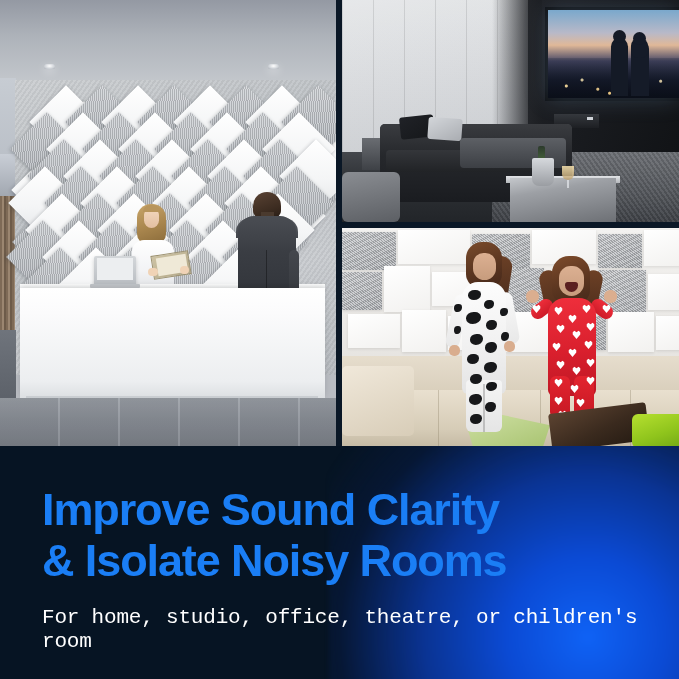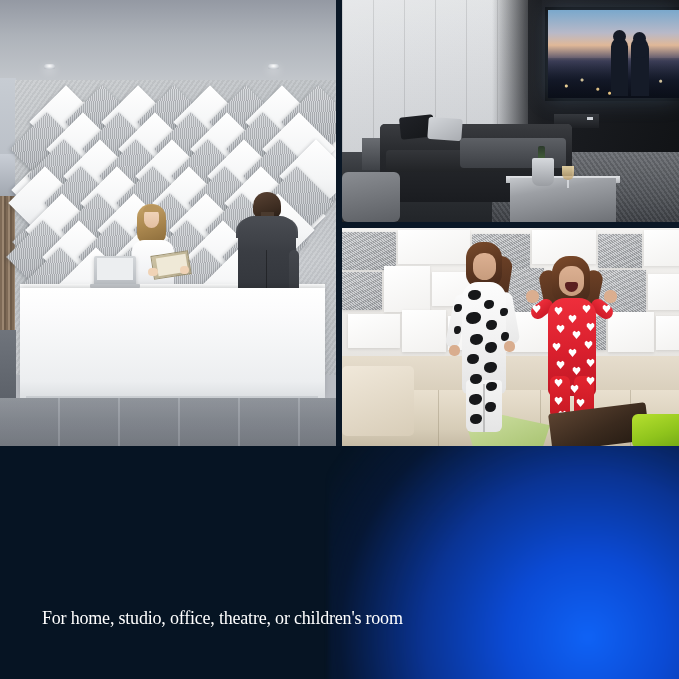--- a/index.html
+++ b/index.html
@@ -241,22 +241,22 @@
   #banner{position:absolute;left:0;top:446px;width:679px;height:233px;
     background:#061423;overflow:hidden;}
   #banner-glow{position:absolute;right:-120px;bottom:-130px;width:470px;height:430px;
     background:radial-gradient(ellipse at 55% 60%,#0f62f5 0%,#0b4ad4 22%,#0a3392 45%,rgba(7,26,66,.55) 68%,rgba(6,20,35,0) 84%);
     filter:blur(2px);}
   #headline{position:absolute;left:42px;top:484px;width:600px;
     color:#1a7ef5;font-weight:700;font-size:45px;line-height:51px;
     letter-spacing:-1.1px;white-space:pre-line;
     font-family:"Liberation Sans","DejaVu Sans",sans-serif;}
   #subheadline{position:absolute;left:42px;top:606px;
-    color:#ffffff;font-weight:400;font-size:18px;line-height:24px;letter-spacing:-.2px;
-    font-family:Liberation Serif, serif;}
+    color:#ffffff;font-weight:400;font-size:21px;line-height:24px;letter-spacing:-.2px;
+    font-family:Liberation Mono, monospace;}
   .gap-v{position:absolute;left:336px;top:0;width:6px;height:446px;background:#0a1726;}
   .gap-h{position:absolute;left:342px;top:222px;width:337px;height:6px;background:#0a1726;}
 </style>
 </head>
 <body>
 
 <div id="page">
 
   <div class="collage">
 
@@ -546,15 +546,17 @@
     </div>
 
     <div class="gap-v"></div>
     <div class="gap-h"></div>
   </div>
 
   <div id="banner">
     <div id="banner-glow"></div>
   </div>
 
+  <div id="headline">Improve Sound Clarity
+&amp; Isolate Noisy Rooms</div>
   <div id="subheadline">For home, studio, office, theatre, or children's room</div>
 
 </div>
 
 </body></html>

